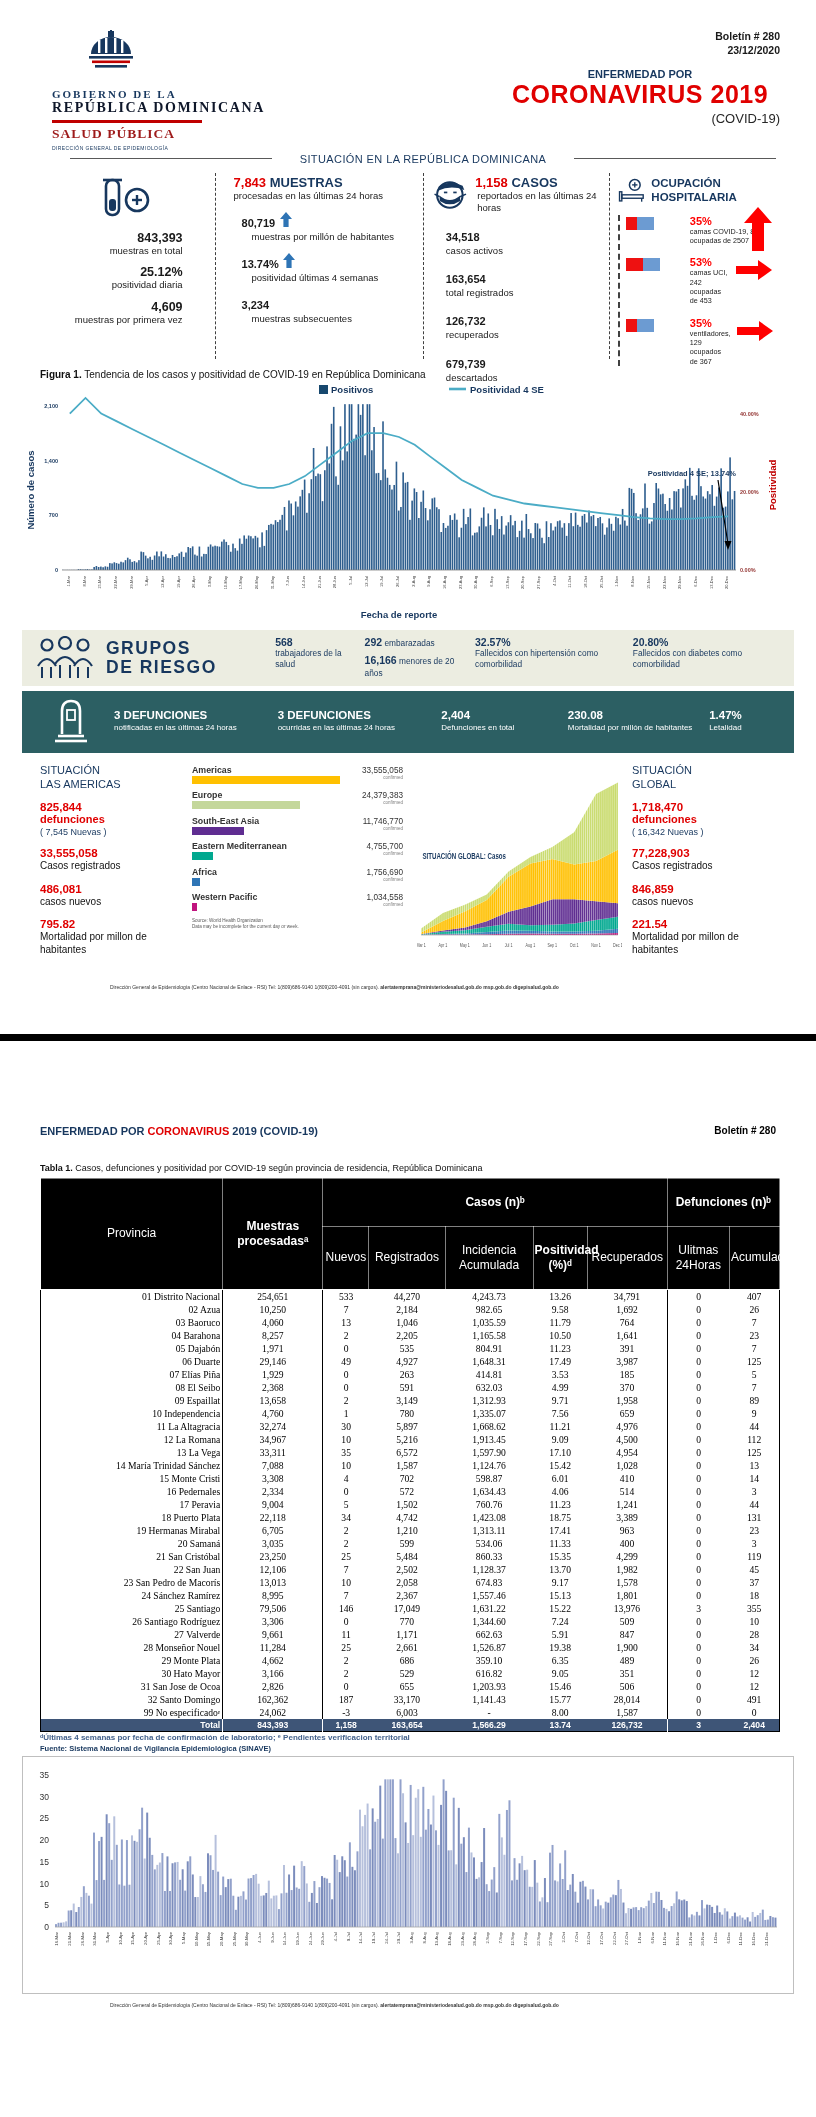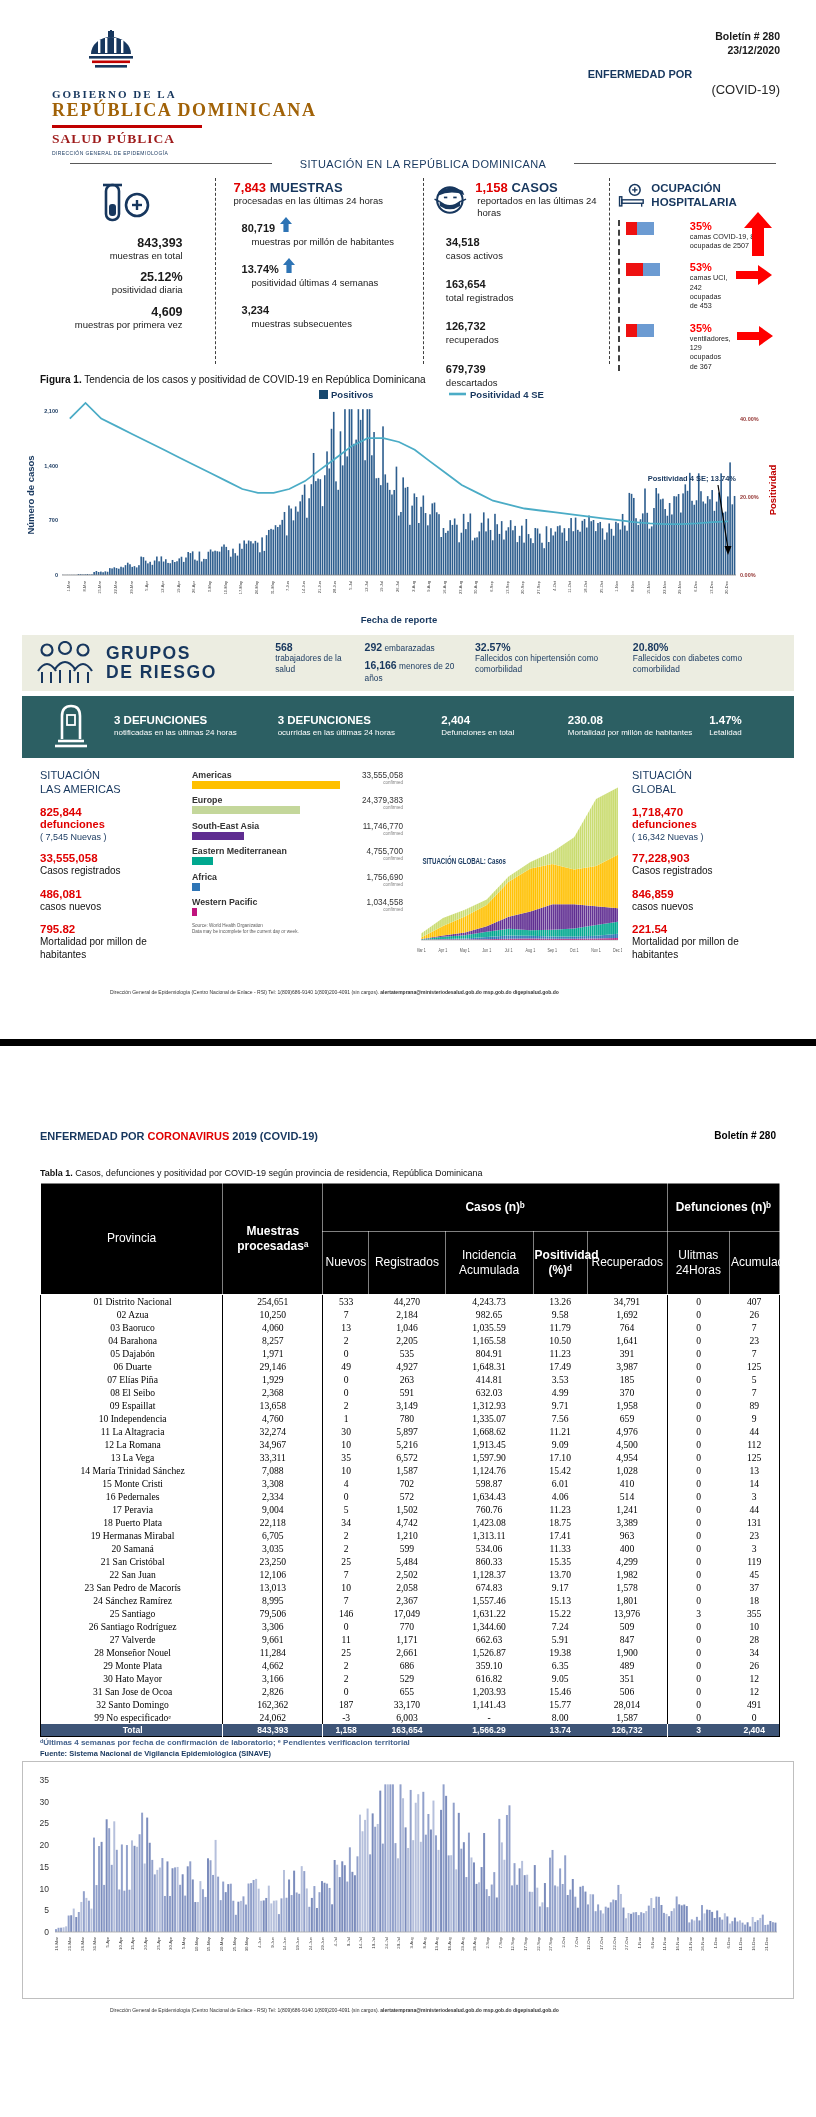--- a/index.html
+++ b/index.html
@@ -5,21 +5,21 @@
   html,body{margin:0;padding:0;}
   body{width:816px;height:2117px;overflow:hidden;background:#fff;font-family:"Liberation Sans",sans-serif;color:#1a1a1a;}
   [data-interactable]{box-sizing:border-box;}
   .page{width:816px;}
 
   
   .hdr{display:flex;padding:30px 36px 0 52px;}
   .logo-block{width:300px;}
   .logo-ico{margin-left:34px;}
   .gov1{font-family:"Liberation Serif",serif;font-weight:bold;color:#17375E;font-size:11px;letter-spacing:2px;margin-top:12px;}
-  .gov2{font-family:"Liberation Serif",serif;font-weight:bold;color:#a16207;font-size:18px;letter-spacing:1.6px;}
+  .gov2{font-family:"Liberation Serif",serif;font-weight:bold;color:#0f172a;font-size:14px;letter-spacing:1.6px;}
   .redline{width:150px;height:2.5px;background:#C00000;margin:4px 0 3px;}
   .salud{font-family:"Liberation Serif",serif;font-weight:bold;color:#9E1B1B;font-size:13.5px;letter-spacing:1px;}
   .dge{font-size:5px;color:#17375E;letter-spacing:.4px;margin-top:3px;}
   .right-block{margin-left:auto;width:340px;}
   .boletin{font-weight:bold;font-size:10.5px;text-align:right;}
   .hdate{font-weight:bold;font-size:10.5px;text-align:right;margin-top:2px;}
   .enfpre{color:#17375E;font-weight:bold;font-size:11px;text-align:center;margin-top:12px;padding-left:60px;}
   .corona{color:#E00000;font-weight:bold;font-size:25px;text-align:center;padding-left:60px;letter-spacing:.5px;}
   .covid{font-size:13px;text-align:right;color:#262626;margin-top:2px;}
 
@@ -107,21 +107,21 @@
   .p2hdr .navy{color:#17375E;}
   .p2hdr .red{color:#E00000;}
   .p2bol{margin-left:auto;font-size:10px;color:#000;}
   .tcap{margin:26px 40px 0;font-size:9px;color:#111;}
   .tcap b{font-weight:bold;}
 
   table.prov{border-collapse:collapse;margin:5px 40px 0;width:740px;table-layout:fixed;border:1.6px solid #000;}
   table.prov th{background:#000000;color:#fff;font-size:12px;font-weight:normal;border:1px solid rgba(255,255,255,.5);padding:16px 1px;line-height:1.25;}
   table.prov th.bold{font-weight:bold;}
   table.prov td{font-family:"Liberation Serif",serif;font-size:9.6px;text-align:center;padding:1px 2px;color:#000;}
-  table.prov td.prov{text-align:center;padding-left:4px;}
+  table.prov td.prov{text-align:right;padding-left:4px;}
   table.prov td:nth-child(2),table.prov td:nth-child(3){border-left:1.5px solid #000;}
   table.prov td:nth-child(8){border-left:1px solid #000;}
   table.prov tr.total td{background:#3E5577;color:#fff;font-weight:bold;font-size:8.6px;font-family:"Liberation Sans",sans-serif;border-left-color:#fff;}
   col.c1{width:182px;}col.c2{width:100px;}col.c3{width:46px;}col.c4{width:76px;}col.c5{width:88px;}col.c6{width:54px;}col.c7{width:80px;}col.c8{width:62px;}col.c9{width:50px;}
 
   .fn{margin:5px 40px 0;font-size:8px;font-weight:bold;color:#44628C;line-height:1.4;}
   .src{margin:1px 40px 0;font-size:7.5px;font-weight:bold;color:#17375E;}
   .f2cap{margin:5px 40px 0 64px;font-size:9.5px;color:#111;}
   .f2cap b{font-weight:bold;}
   .f2box{margin:3px 22px 0;border:1px solid #BFBFBF;padding:4px 2px 0;}
@@ -150,20 +150,21 @@
       <div class="gov1" data-interactable="false">GOBIERNO DE LA</div>
       <div class="gov2" data-interactable="false">REPÚBLICA DOMINICANA</div>
       <div class="redline" data-interactable="false"></div>
       <div class="salud" data-interactable="false">SALUD PÚBLICA</div>
       <div class="dge" data-interactable="false">DIRECCIÓN GENERAL DE EPIDEMIOLOGÍA</div>
     </div>
     <div class="right-block" data-interactable="false">
       <div class="boletin" data-interactable="false">Boletín # 280</div>
       <div class="hdate" data-interactable="false">23/12/2020</div>
       <div class="enfpre" data-interactable="false">ENFERMEDAD POR</div>
+      <div class="corona" data-interactable="false">CORONAVIRUS 2019</div>
       <div class="covid" data-interactable="false">(COVID-19)</div>
     </div>
   </div>
 
   <div class="sect" data-interactable="false">
     <div class="ln" data-interactable="false"></div>
     <div class="t" data-interactable="false">SITUACIÓN EN LA REPÚBLICA DOMINICANA</div>
     <div class="ln" data-interactable="false"></div>
   </div>
 

